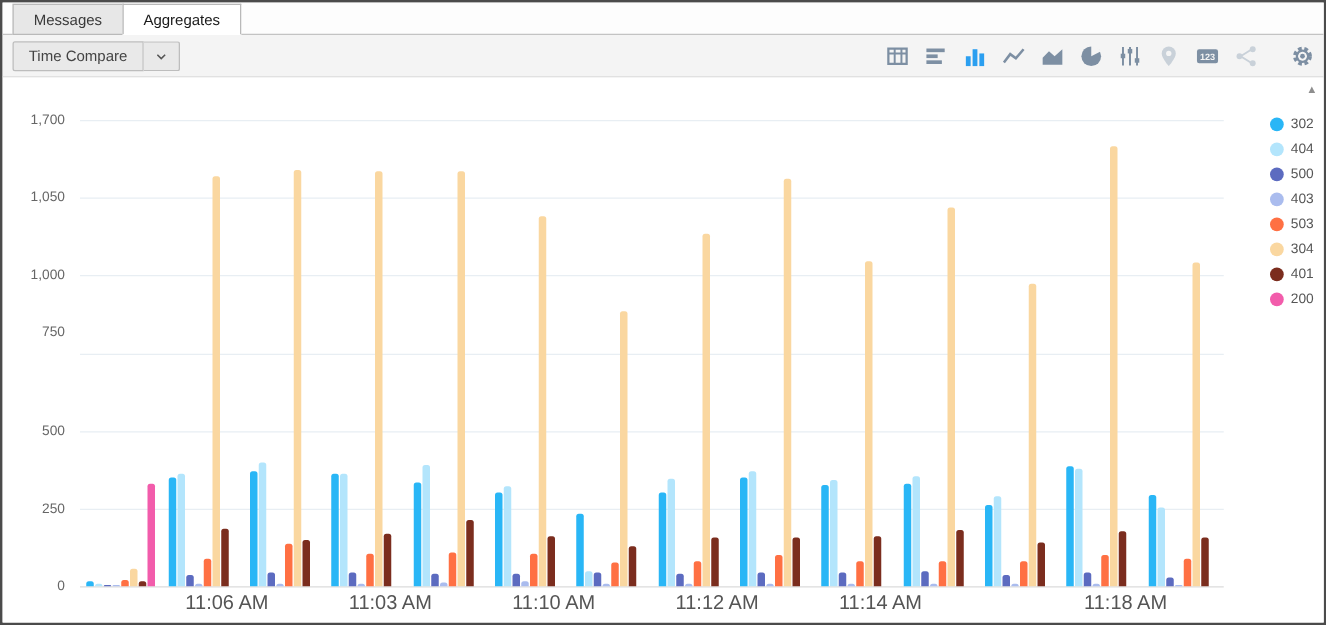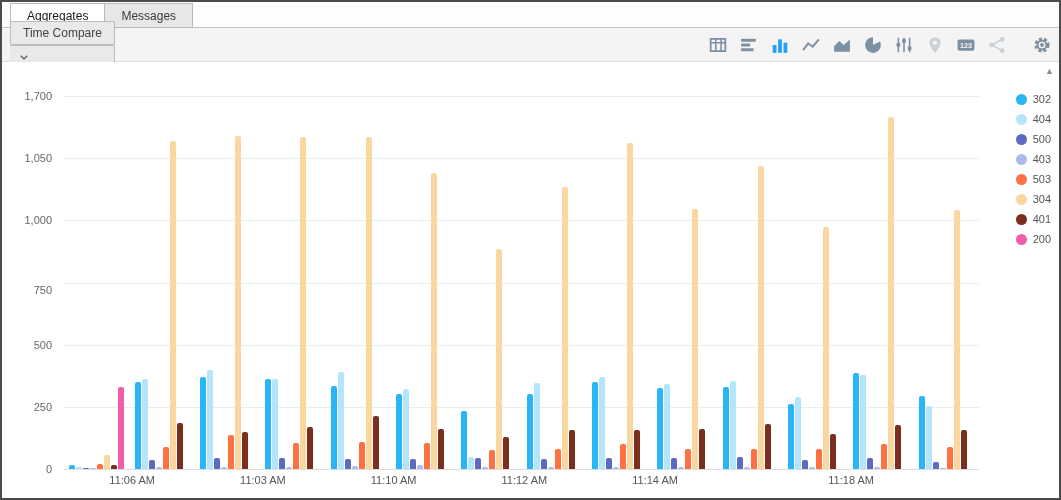--- a/index.html
+++ b/index.html
@@ -12,21 +12,21 @@
   .tabbar { height:26px; background:#fdfdfd; border-bottom:1px solid #c3c3c3; display:flex; align-items:flex-end; padding-left:8px; }
   .tab { height:25px; display:flex; align-items:center; padding:0 16px; font-size:12px; color:#3a3a3a;
          background:#e7e7e7; border:1px solid #b9b9b9; margin-bottom:-1px; cursor:pointer; }
   .tab + .tab { margin-left:-1px; }
   .tab.active { background:#ffffff; border-bottom:1px solid #ffffff; color:#1a1a1a; }
 
   
   .toolbar { height:34px; background:#f4f4f4; border-bottom:1px solid #dadada; display:flex; align-items:center; padding:0 8px; }
   .btn { height:24px; background:#e9e9e9; border:1px solid #bdbdbd; font-size:12px; color:#444;
          padding:0 12px; cursor:pointer; font-family:"Liberation Sans",sans-serif; }
-  .btn-group { display:flex;flex-direction:column; }
+  .btn-group { display:flex; }
   .btn-group .btn.main { border-radius:2px 0 0 2px; }
   .btn-group .btn.chev { border-left:none; padding:0 9px; border-radius:0 2px 2px 0; display:flex; align-items:center; }
   .toolbar-right { margin-left:auto; display:flex; align-items:center; gap:13px; }
   .ticon { width:18px; height:18px; color:#7d8fa3; display:flex; cursor:pointer; }
   .ticon svg { width:100%; height:100%; }
   .ticon.active { color:#2b9ff0; }
   .ticon.disabled { color:#c9d1d9; cursor:default; }
   .ticon.gear { margin-left:14px; }
   .add-dash { margin-left:14px; border-radius:2px; white-space:nowrap; }
 
@@ -38,38 +38,38 @@
   .ytick { position:absolute; right:4px; font-size:11px; color:#666; line-height:14px; white-space:nowrap; }
 
   .plot { position:absolute; left:62px; right:80px; top:34px; height:373px; }
   .gridline { position:absolute; left:0; right:0; height:1px; background:#e8eef3; }
   .gridline.zero { background:#dcdcdc; }
 
   .bar-groups { position:absolute; left:0; top:0; right:0; height:373px; display:flex; }
   .group { flex:1; position:relative; }
   .bars { position:absolute; left:0; right:0; top:0; bottom:0; display:flex; align-items:flex-end; justify-content:center; gap:1px; }
   .bar { width:6px; border-radius:2px 2px 0 0; }
-  .xtick { position:absolute; top:100%; margin-top:5px; left:-20px; right:-20px; text-align:left;
-           font-size:11px; color:#555; white-space:nowrap; }
+  .xtick { position:absolute; top:100%; margin-top:5px; left:-20px; right:-20px; text-align:right;
+           font-size:16px; color:#555; white-space:nowrap; }
 
   .legend { position:absolute; right:8px; top:31px; display:flex; flex-direction:column; gap:8px; }
   .legend-item { display:flex; align-items:center; gap:6px; font-size:11px; color:#555; cursor:pointer; }
   .legend-dot { width:11px; height:11px; border-radius:50%; flex:0 0 auto; }
 </style>
 </head>
 <body>
 
 <div class="window">
 
   <div class="tabbar">
+    <div class="tab">
+      <span>Messages</span>
+    </div>
     <div class="tab active">
       <span>Aggregates</span>
-    </div>
-    <div class="tab">
-      <span>Messages</span>
     </div>
   </div>
 
   <div class="toolbar">
     <div class="btn-group">
       <button class="btn main">Time Compare</button>
       <button class="btn chev">
         <span class="ticon" style="width:10px;height:10px;color:#555;">
           <svg viewBox="0 0 16 16">
               <polyline points="3,6 8,11 13,6" fill="none" stroke="currentColor" stroke-width="2"></polyline>
@@ -152,21 +152,21 @@
       </span>
     </div>
   </div>
 
   <div class="chart-wrap">
     <div class="scroll-up">▲</div>
     <div class="y-labels">
         <div class="ytick" style="top: 366px;">0</div>
         <div class="ytick" style="top: 303.833px;">250</div>
         <div class="ytick" style="top: 241.667px;">500</div>
-        <div class="ytick" style="top: 187px;">750</div>
+        <div class="ytick" style="top: 163px;">750</div>
         <div class="ytick" style="top: 117.333px;">1,000</div>
         <div class="ytick" style="top: 55.1667px;">1,050</div>
         <div class="ytick" style="top: -7px;">1,700</div>
       </div>
     <div class="plot">
       <div>
           <div class="gridline zero" style="top: 373px;"></div>
           <div class="gridline" style="top: 310.833px;"></div>
           <div class="gridline" style="top: 248.667px;"></div>
           <div class="gridline" style="top: 186.5px;"></div>

